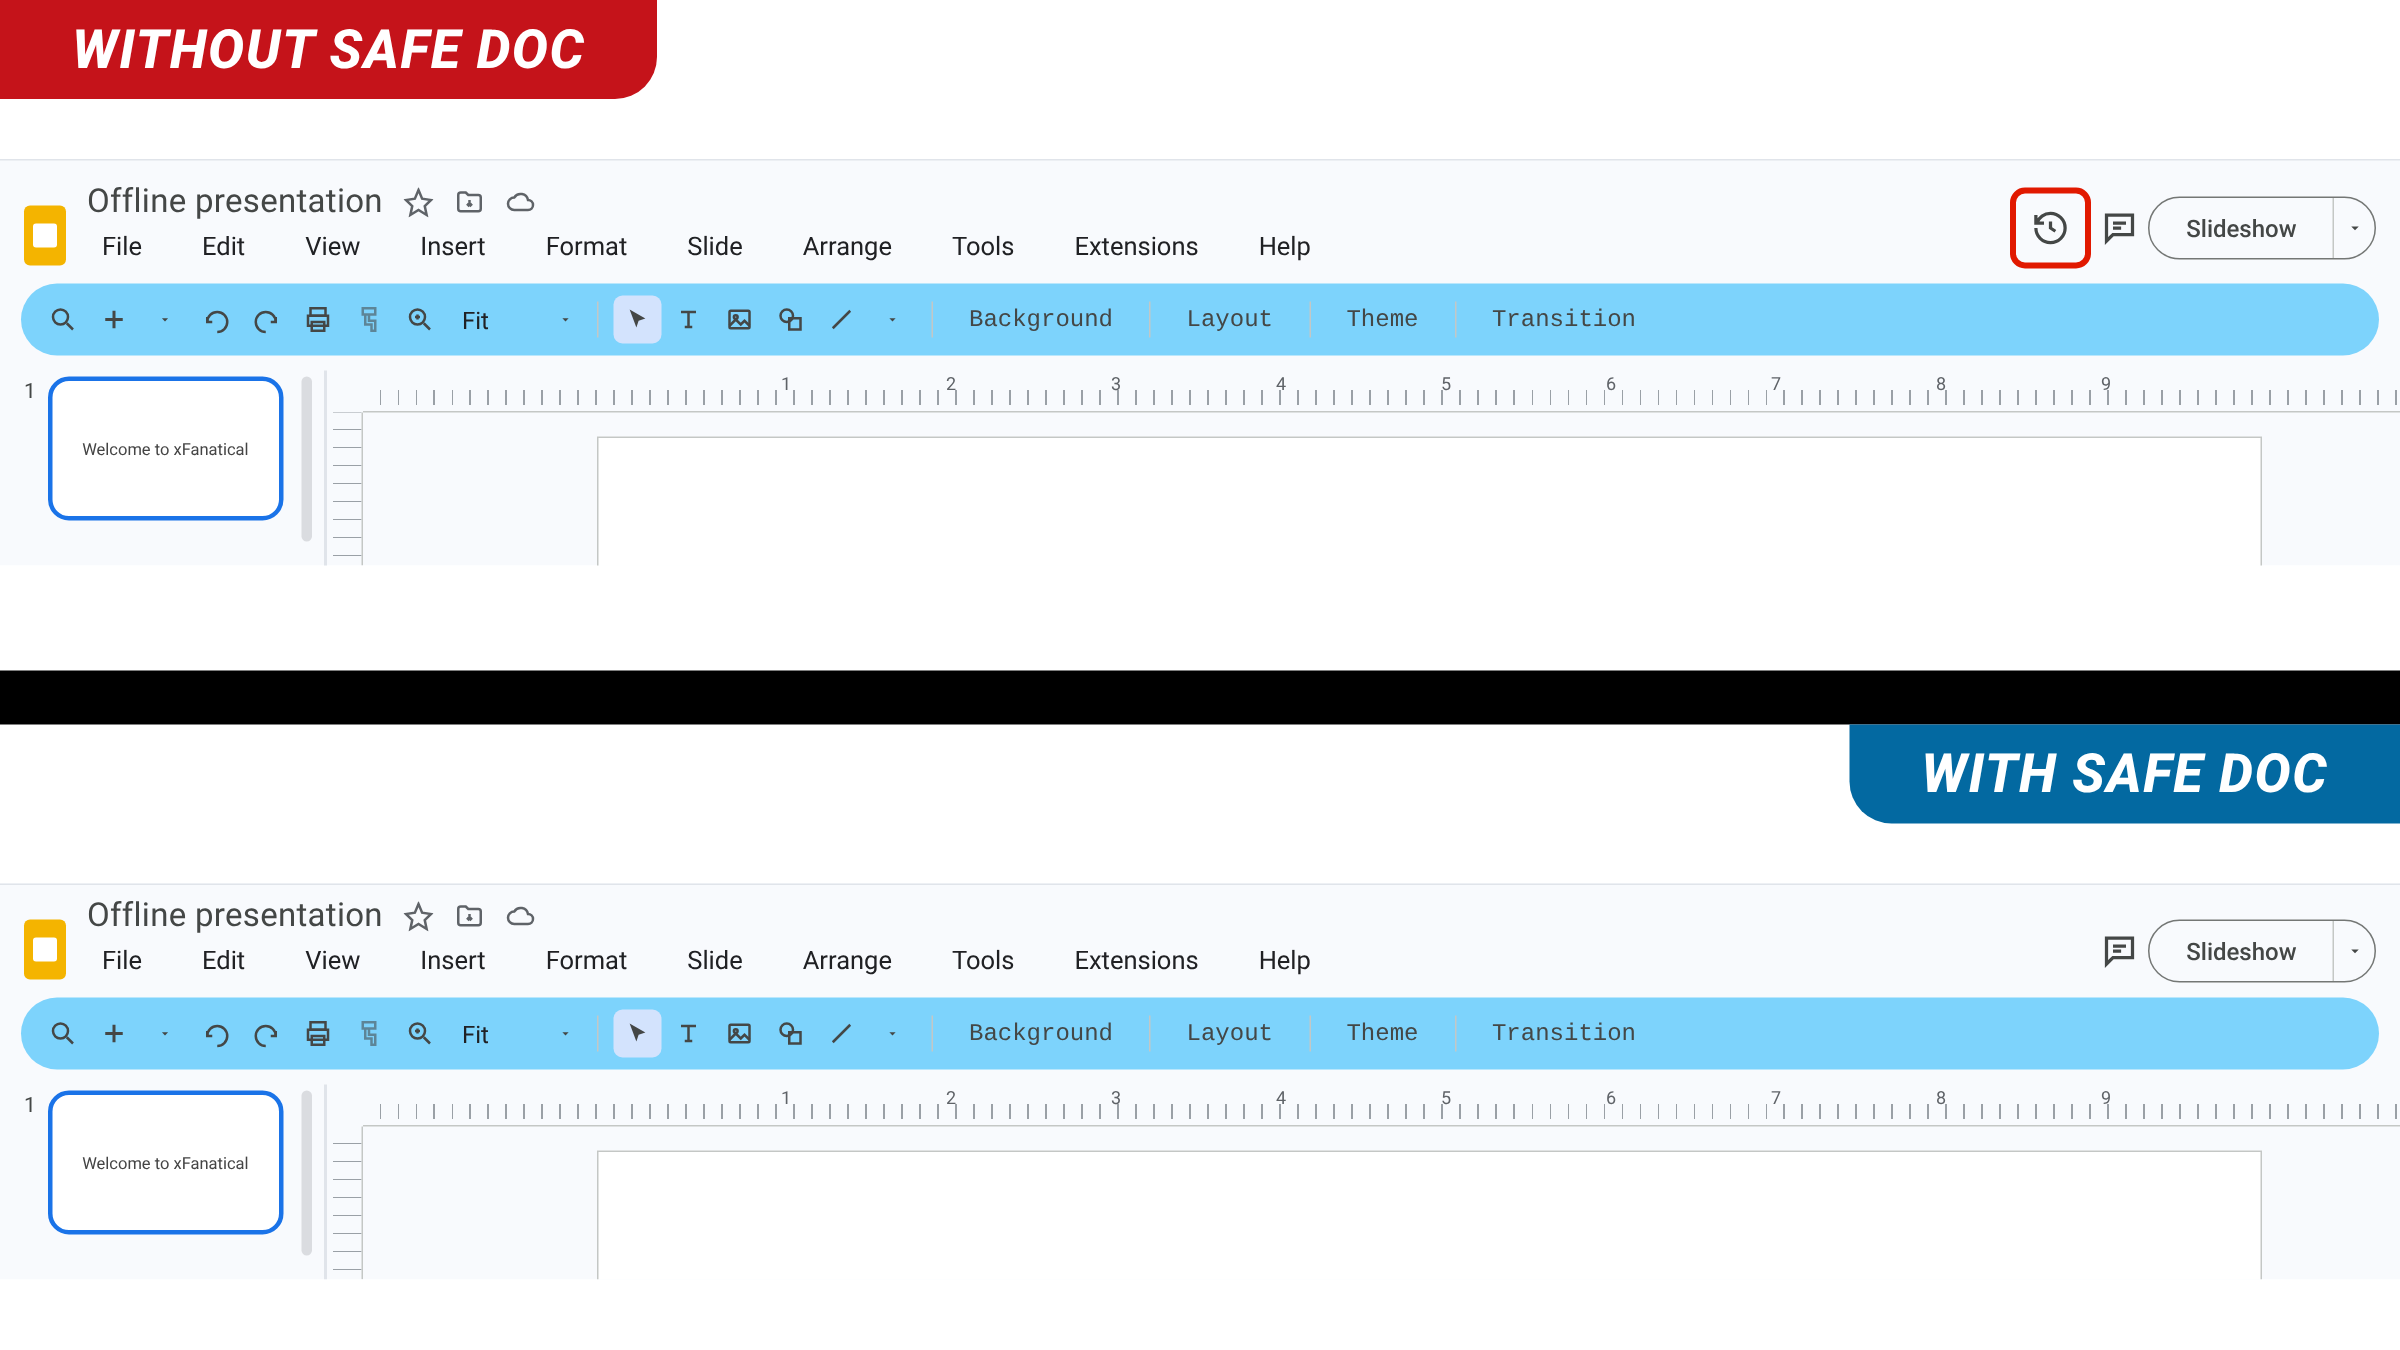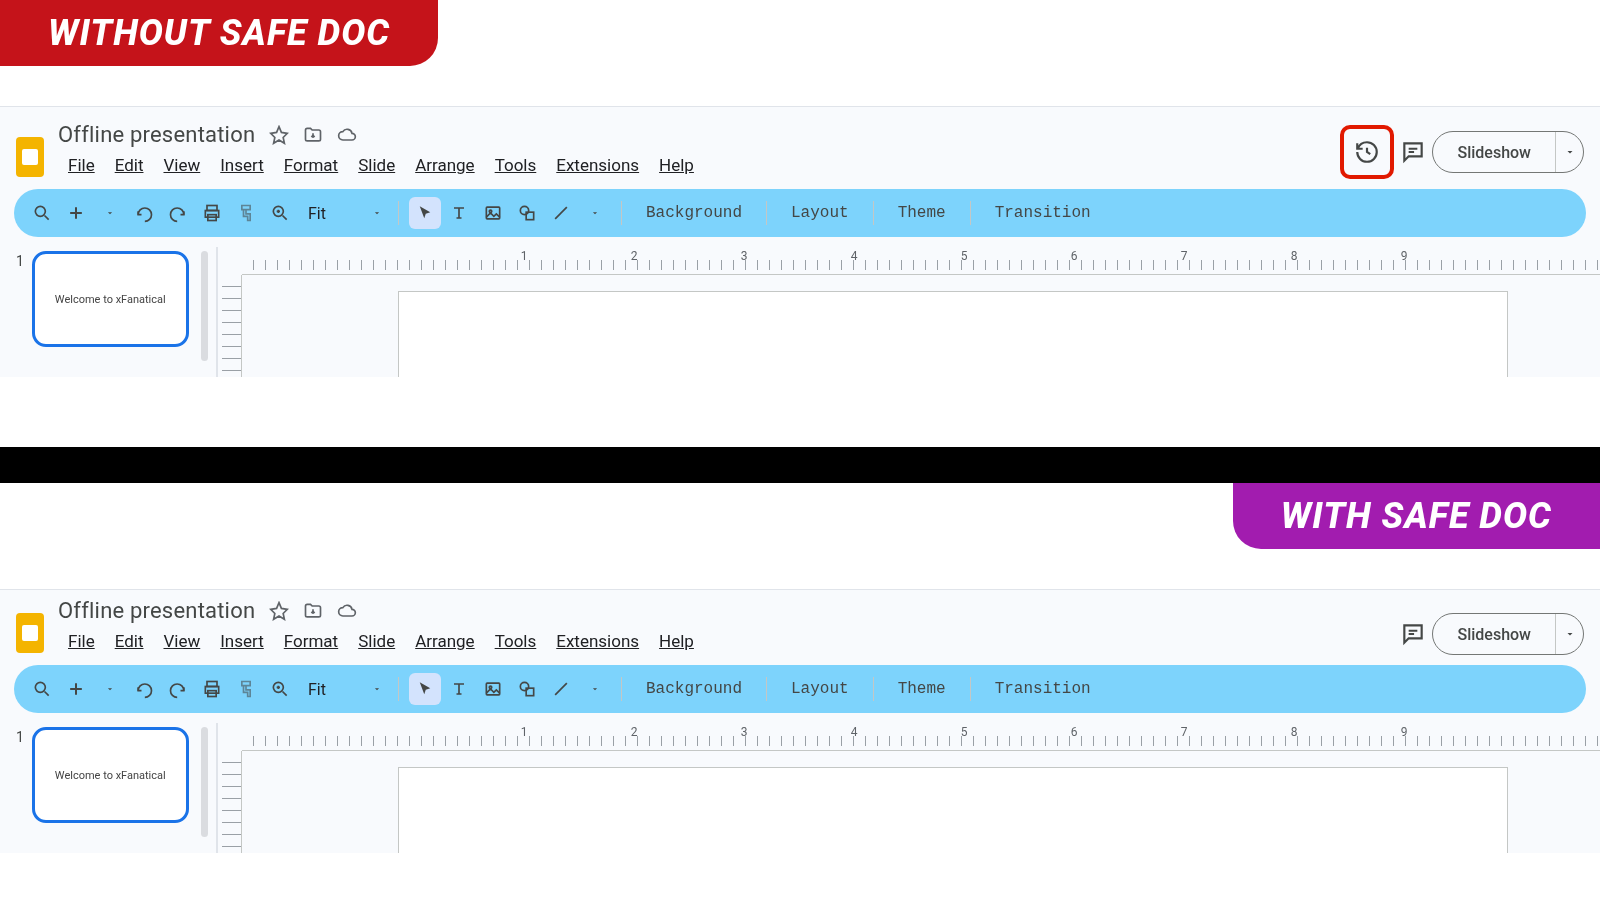--- a/index.html
+++ b/index.html
@@ -8,21 +8,21 @@
   .badge {
     display: inline-block;
     color: #fff;
     font-weight: 800;
     font-size: 36px;
     padding: 12px 48px;
     letter-spacing: 1px;
     font-style: italic;
   }
   .badge-without { background: #c5131a; border-bottom-right-radius: 28px; }
-  .badge-with    { background: #a21caf; border-bottom-left-radius: 28px; float: right; }
+  .badge-with    { background: #0369a1; border-bottom-left-radius: 28px; float: right; }
   .badge-row { width: 100%; }
   .gap-above-app { height: 40px; clear: both; }
 
   .app {
     background: #f8fafd;
     border-top: 1px solid #e0e4ea;
     padding-top: 8px;
   }
 
   .titlebar {
@@ -33,21 +33,21 @@
   }
   .logo {
     display:flex;align-items:center;justify-content:center;
   }
   .title-area { flex: 1; }
   .doc-title-row { display: flex; align-items: center; gap: 14px; }
   .doc-title {
     font-size: 22px; color: #444746; letter-spacing: 0.2px;
   }
   .title-icon { width: 20px; height: 20px; color: #5f6368; display:flex;align-items:center;justify-content:center; }
-  .menubar { display: flex; gap: 0; margin-top: 4px; text-decoration: underline; }
+  .menubar { display: flex; gap: 20px; margin-top: 4px; }
   .menu-item {
     font-size: 17px; color: #202124; padding: 4px 10px; border-radius: 4px;
   }
 
   .right-head {
     display: flex; align-items: center; gap: 2px; padding-top: 10px;
   }
   .icon-btn {
     width: 34px; height: 34px; border-radius: 50%; display:flex;align-items:center;justify-content:center;
     color: #444746;

